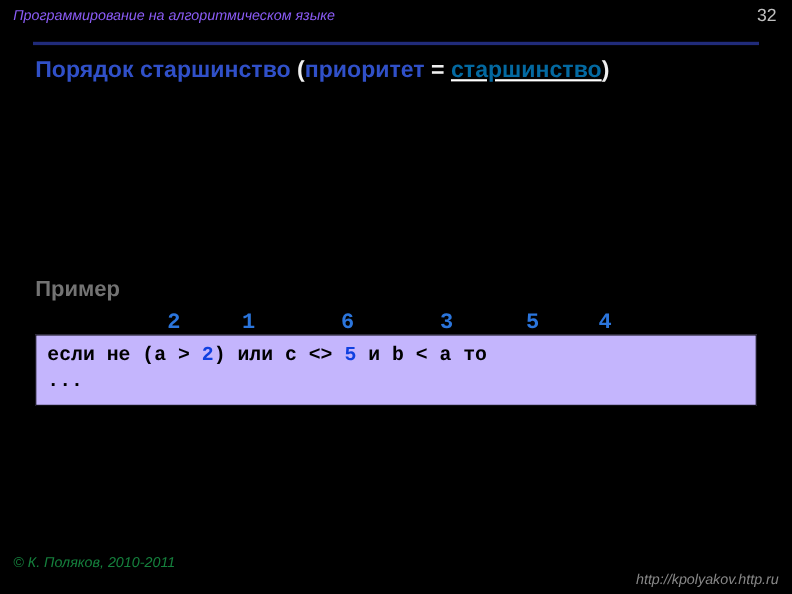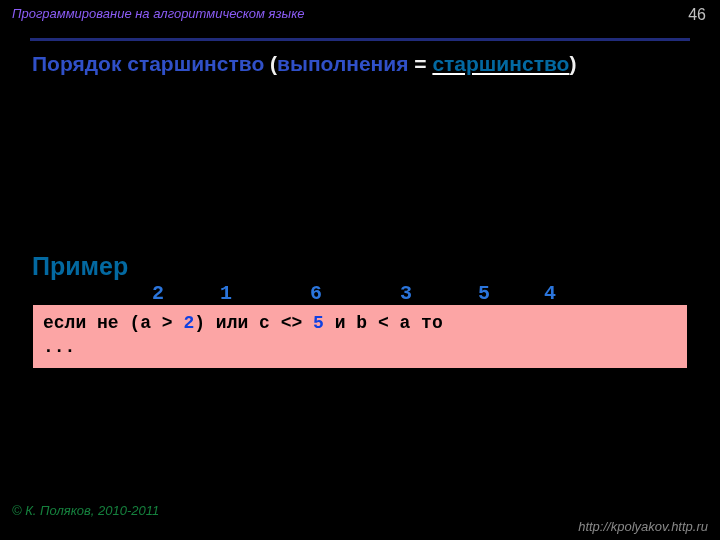--- a/index.html
+++ b/index.html
@@ -5,37 +5,37 @@
   * { margin: 0; padding: 0; box-sizing: border-box; }
   body { width: 720px; height: 540px; background: #000; font-family: Arial, sans-serif; position: relative; overflow: hidden; }
   .header-label { position: absolute; top: 6px; left: 12px; color: #8b5cf6; font-size: 13px; font-style: italic; }
   .page-num { position: absolute; top: 6px; right: 14px; color: #c0c0c0; font-size: 16px; }
   .hr-line { position: absolute; top: 38px; left: 30px; right: 30px; height: 3px; background: #202b7a; }
   .title { position: absolute; top: 52px; left: 32px; font-size: 21px; font-weight: bold; }
   .title .blue { color: #3050c8; }
   .title .white { color: #f0f0f0; }
   .title .under { color: #0369a1; text-decoration: underline; text-decoration-color: #fff; }
   .title .paren { color: #f0f0f0; }
-  .section { position: absolute; top: 252px; left: 32px; color: #0369a1; font-size: 25px; font-weight: bold; text-align: right; }
+  .section { position: absolute; top: 252px; left: 32px; color: #737373; font-size: 20px; font-weight: bold; text-align: right; }
   .nums { position: absolute; top: 282px; left: 32px; font-family: "Courier New", monospace; font-size: 20px; font-weight: bold; color: #2b75dc; letter-spacing: 0; }
   .nums span { display: inline-block; }
-  .code-box { position: absolute; top: 304px; left: 32px; width: 656px; background: #fca5a5; border: 1px solid #000; padding: 6px 10px 8px 10px; font-family: "Courier New", monospace; font-size: 18px; font-weight: bold; color: #000; line-height: 1.35; }
+  .code-box { position: absolute; top: 304px; left: 32px; width: 656px; background: #c4b5fd; border: 1px solid #000; padding: 6px 10px 8px 10px; font-family: "Courier New", monospace; font-size: 18px; font-weight: bold; color: #000; line-height: 1.35; }
   .lit { color: #1040e0; }
   .footer-left { position: absolute; bottom: 22px; left: 12px; color: #15803d; font-size: 13px; font-style: italic; }
   .footer-right { position: absolute; bottom: 6px; right: 12px; color: #888; font-size: 13px; font-style: italic; }
 </style>
 </head>
 <body>
 
 <div class="header-label">Программирование на алгоритмическом языке</div>
-<div class="page-num">46</div>
+<div class="page-num">32</div>
 <div class="hr-line"></div>
 
 <div class="title">
-  <span class="blue">Порядок старшинство </span><span class="paren">(</span><span class="blue">выполнения</span><span class="white"> = </span><span class="under">старшинство</span><span class="paren">)</span>
+  <span class="blue">Порядок старшинство </span><span class="paren">(</span><span class="blue">приоритет</span><span class="white"> = </span><span class="under">старшинство</span><span class="paren">)</span>
 </div>
 
 <div class="section">Пример</div>
 
 <div class="nums">
   <span style="width:108px;"></span>
   <span style="width:56px;">2</span>
   <span style="width:78px;">1</span>
   <span style="width:78px;">6</span>
   <span style="width:66px;">3</span>

